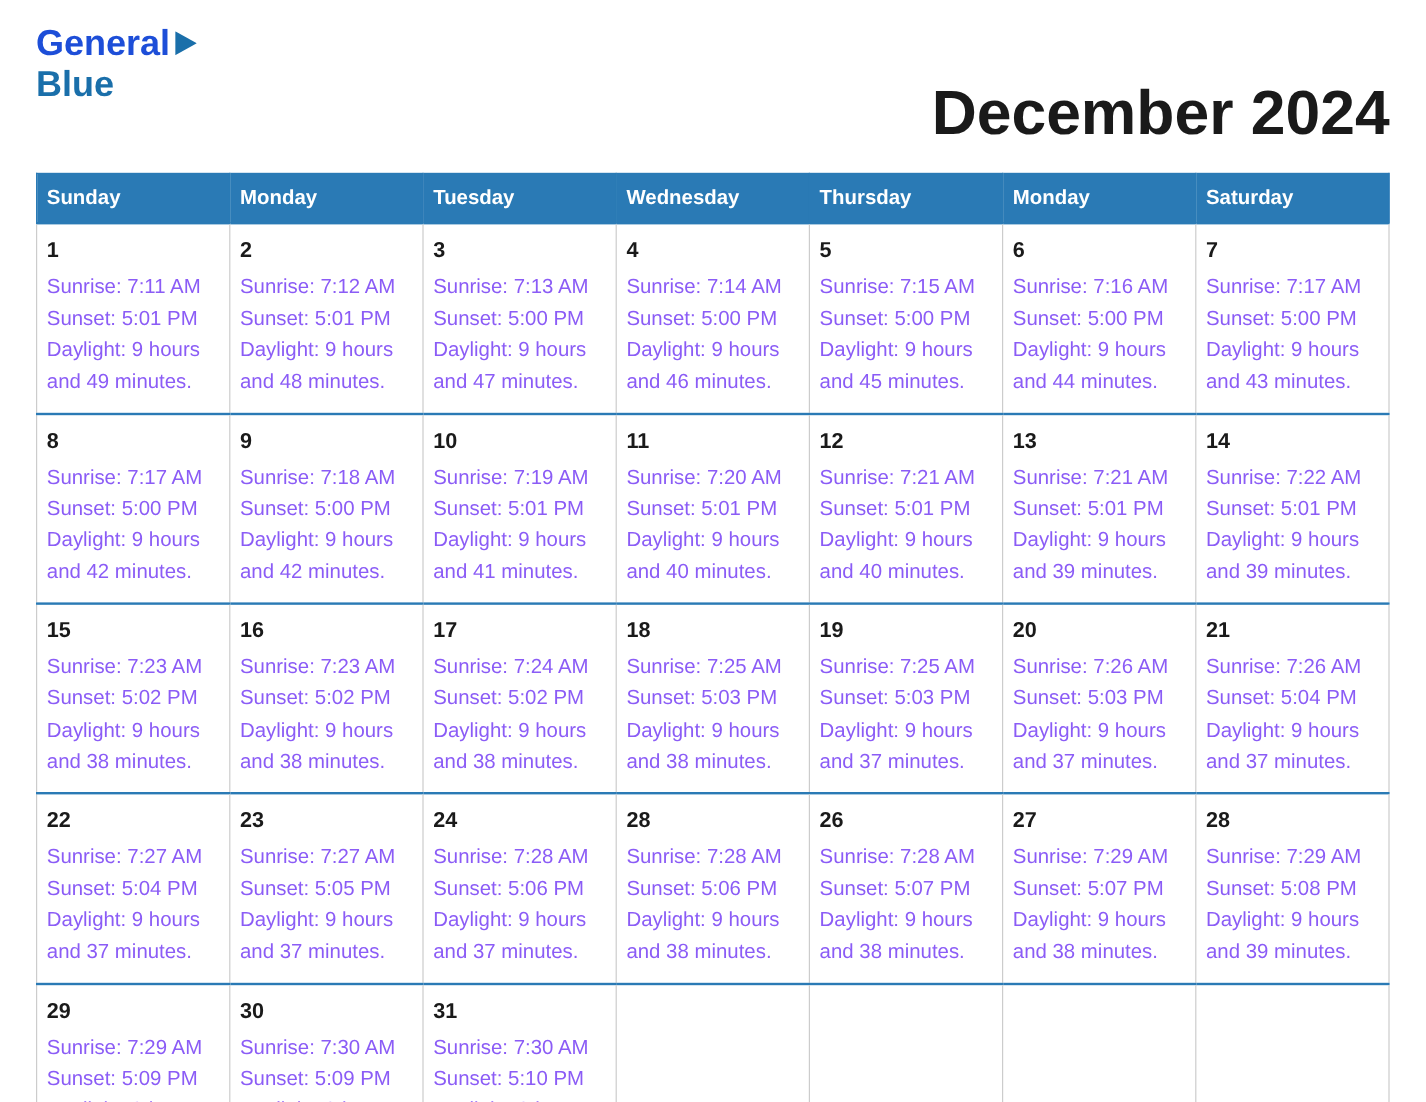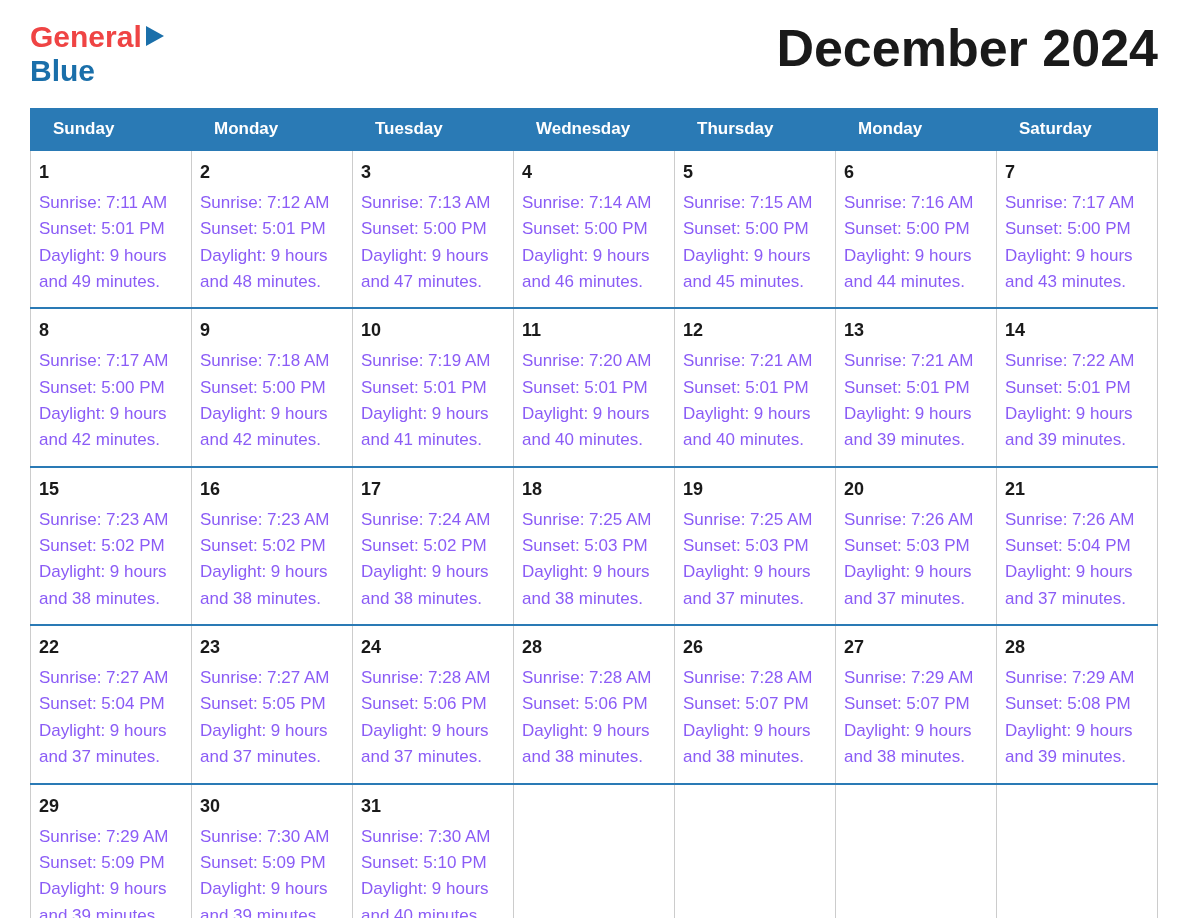--- a/index.html
+++ b/index.html
@@ -11,41 +11,42 @@
       min-height: 918px;
     }
     .header {
       display: flex;
       justify-content: space-between;
       align-items: flex-start;
       margin-bottom: 20px;
     }
     .title-section {
       text-align: right;
+      margin-top: 47px;
     }
     .calendar-title {
       font-size: 52px;
       font-weight: bold;
       color: #1a1a1a;
       line-height: 1.1;
     }
     .calendar-subtitle {
       font-size: 22px;
       color: #555;
       margin-top: 6px;
     }
     table {
       width: 100%;
       border-collapse: collapse;
       table-layout: fixed;
     }
     thead th {
       background-color: #2a7ab5;
       color: #fff;
-      padding: 10px 22px;
+      padding: 10px 8px;
       font-size: 17px;
       font-weight: bold;
       text-align: left;
       border: 1px solid #2a7ab5;
     }
     tbody td {
       border: 1px solid #ccc;
       border-top: 2px solid #2a7ab5;
       vertical-align: top;
       padding: 8px 8px 12px 8px;
@@ -81,21 +82,21 @@
       display: flex;
       align-items: flex-start;
     }
   </style>
 </head>
 <body>
 
 <div class="header">
   <div class="logo-wrapper">
     <div class="logo-top-row">
-      <span style="font-size:30px;font-weight:bold;color:#ef4444;font-family:Arial,sans-serif;">General</span>
+      <span style="font-size:30px;font-weight:bold;color:#1d4ed8;font-family:Arial,sans-serif;">General</span>
       <span style="display:inline-block;margin-left:4px;margin-top:2px;">
         <svg width="18" height="20" viewBox="0 0 18 20">
           <polygon points="0,0 18,10 0,20" fill="#1a6faa"></polygon>
         </svg>
       </span>
     </div>
     <div class="logo-bottom-row">
       <span style="font-size:30px;font-weight:bold;color:#1a6faa;font-family:Arial,sans-serif;">Blue</span>
     </div>
   </div>

